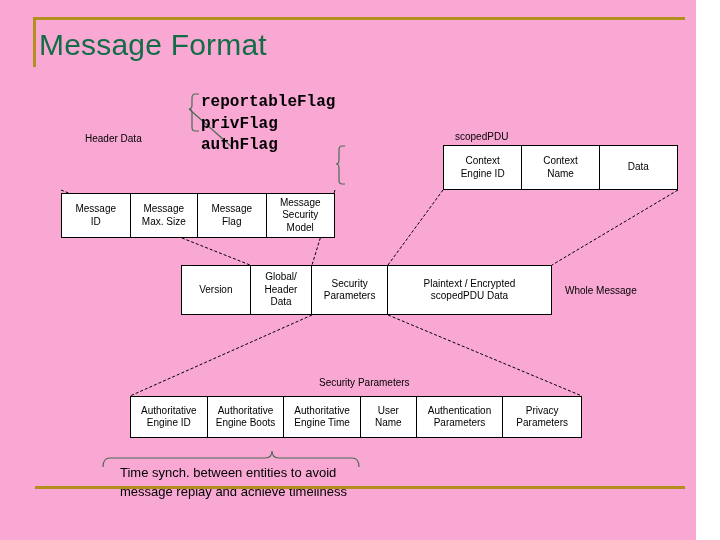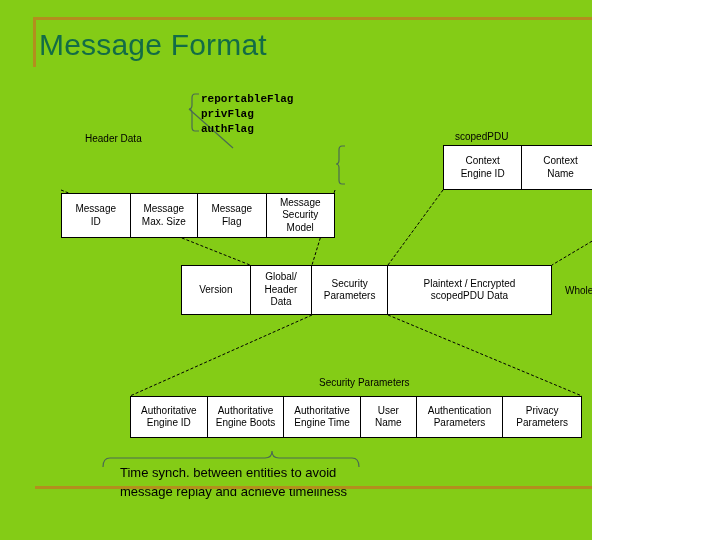--- a/index.html
+++ b/index.html
@@ -2,23 +2,23 @@
 <html><head>
 <meta charset="utf-8">
 <style>
   html, body {
     margin: 0;
     padding: 0;
     background: #ffffff;
   }
   #slide {
     position: relative;
-    width: 592px;
+    width: 696px;
     height: 540px;
-    background: #84cc16;
+    background: #f9a8d4;
     font-family: "Liberation Sans", sans-serif;
     overflow: hidden;
   }
 
   
   #title-rule-top {
     position: absolute;
     left: 33px;
     top: 17px;
     width: 652px;
@@ -86,21 +86,21 @@
     line-height: 1.45;
   }
 
   
   #flag-list {
     position: absolute;
     left: 201px;
     top: 92px;
     font-family: "Liberation Mono", "DejaVu Sans Mono", monospace;
     font-weight: bold;
-    font-size: 11px;
+    font-size: 16px;
     line-height: 1.35;
     color: #000000;
     white-space: pre;
   }
   #snmp-list {
     position: absolute;
     left: 348px;
     top: 144px;
     font-size: 9.5px;
     line-height: 1.45;

